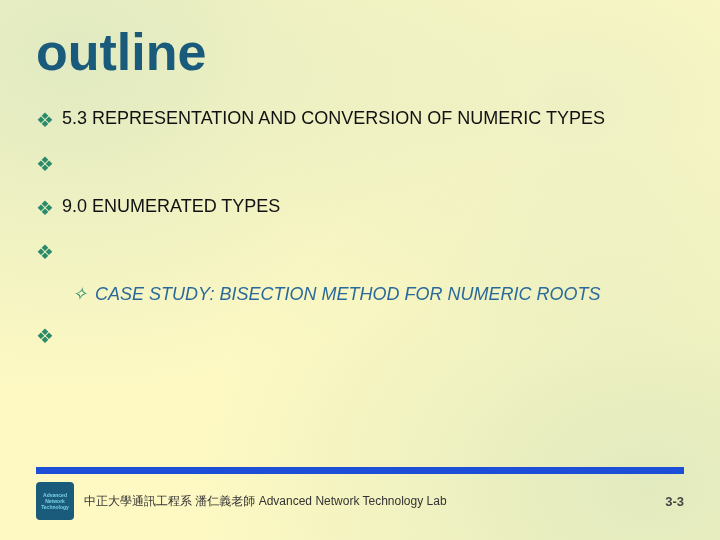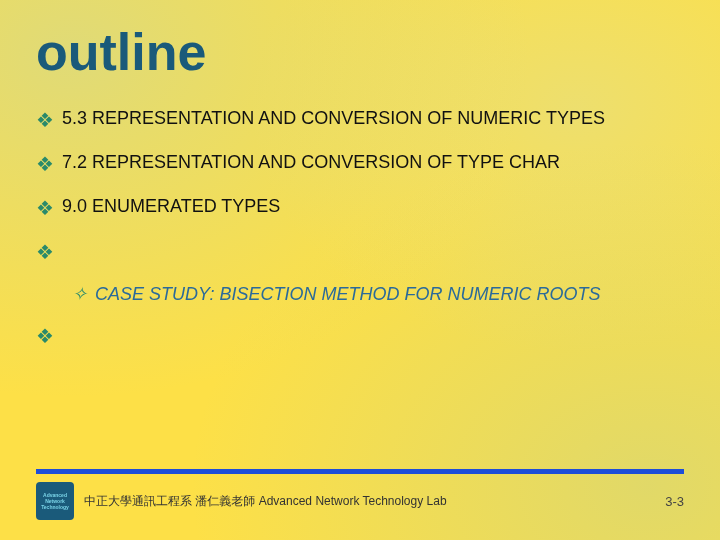--- a/index.html
+++ b/index.html
@@ -9,21 +9,21 @@
       height: 540px;
       overflow: hidden;
       background: #e8f0ec;
       font-family: Arial, sans-serif;
       position: relative;
     }
 
     .slide {
       width: 720px;
       height: 540px;
-      background: #fde047;
+      background: #fef9c3;
       position: relative;
       display: flex;
       flex-direction: column;
       padding: 24px 36px 20px 36px;
     }
 
     
     .slide::before {
       content: '';
       position: absolute;
@@ -85,21 +85,21 @@
       color: #2a8a6a;
       font-size: 18px;
       margin-right: 8px;
       flex-shrink: 0;
     }
 
     .footer {
       display: flex;
       align-items: center;
       justify-content: space-between;
-      border-top: 5px solid #1d4ed8;
+      border-top: 7px solid #1d4ed8;
       padding-top: 8px;
       position: relative;
     }
 
     .footer-left {
       display: flex;
       align-items: center;
       gap: 10px;
     }
 
@@ -124,39 +124,38 @@
     }
 
     .footer-label {
       font-size: 12px;
       color: #333;
     }
 
     .page-number {
       font-size: 13px;
       color: #444;
-      font-weight: normal;
+      font-weight: bold;
     }
   </style>
 </head>
 <body>
 
 <div class="slide">
   <div class="title">outline</div>
 
   <div class="content">
 
     <div class="bullet-item">
       <span class="bullet-icon">❖</span>
       <span class="bullet-text">5.3 REPRESENTATION AND CONVERSION OF NUMERIC TYPES</span>
     </div>
 
     <div class="bullet-item">
       <span class="bullet-icon">❖</span>
-      <span class="bullet-text">7.2 REPRESENTATION AND CONVERSION OF TYPE CHAR</span>
     </div>
 
     <div class="bullet-item">
       <span class="bullet-icon">❖</span>
       <span class="bullet-text">9.0 ENUMERATED TYPES</span>
     </div>
 
     <div class="bullet-item">
       <span class="bullet-icon">❖</span>
     </div>

